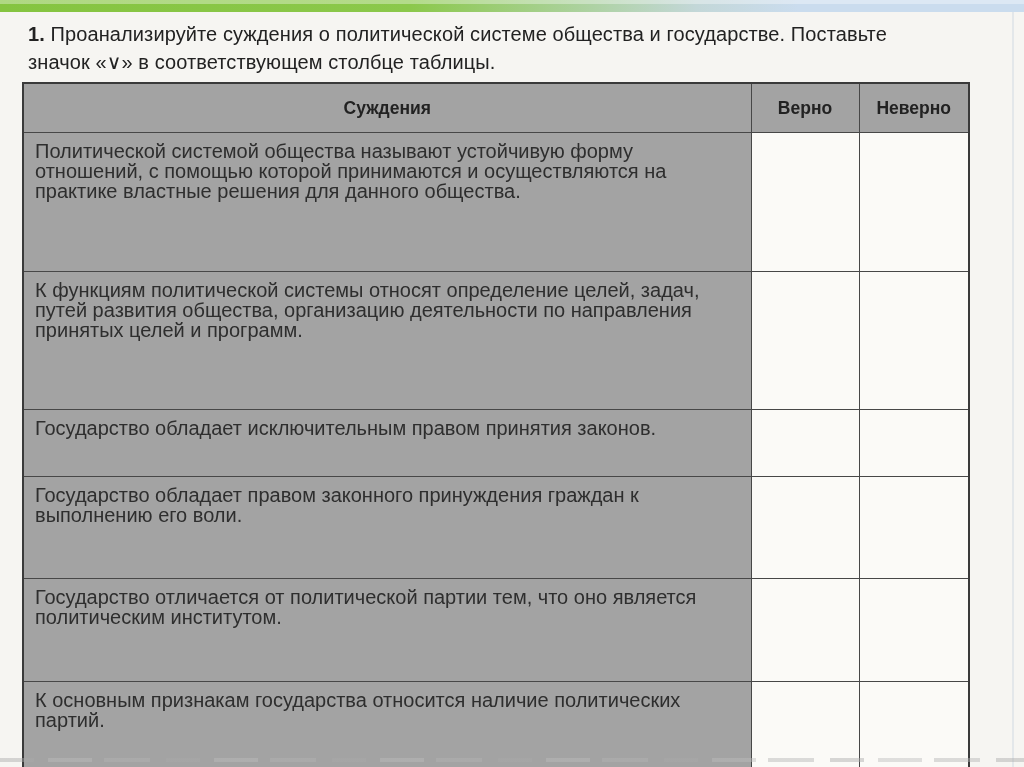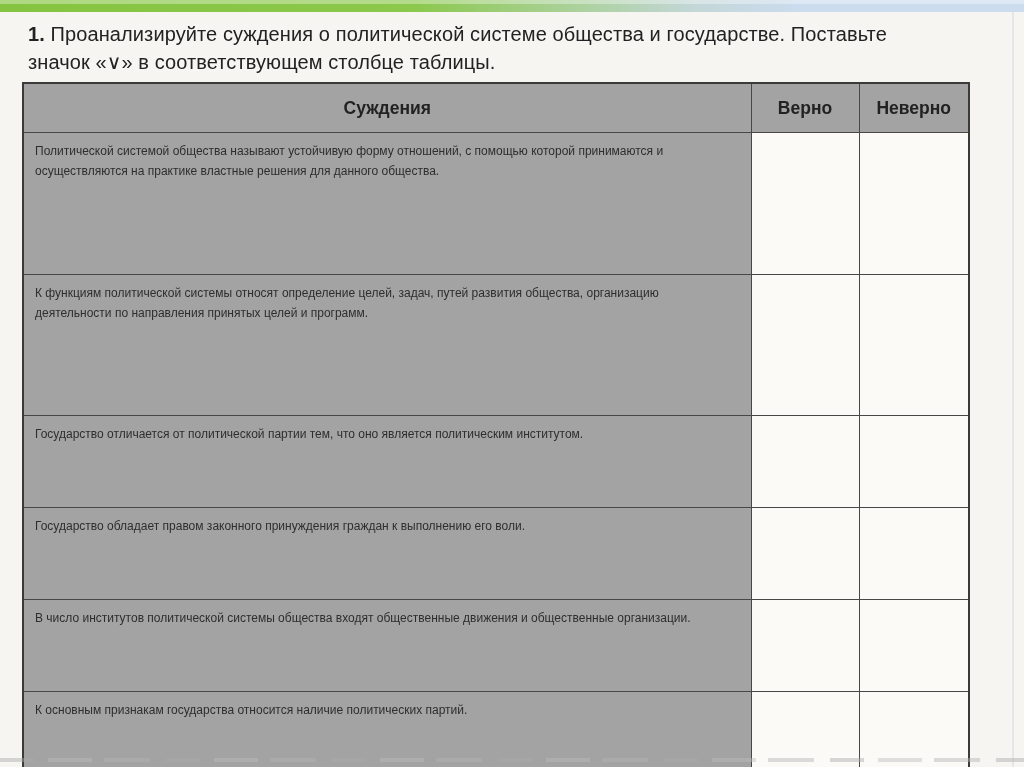--- a/index.html
+++ b/index.html
@@ -92,21 +92,21 @@
 
   th {
     font-size: 17.5px;
     font-weight: bold;
     text-align: center;
     vertical-align: middle;
     height: 46px;
     color: #222;
   }
   td.statement {
-    font-size: 12px;
+    font-size: 20px;
     line-height: 20px;
     padding: 8px 12px 8px 11px;
     vertical-align: top;
     color: #2e2e2e;
     text-align: left;
   }
   td.answer {
     background: #fbfaf7;
   }
 </style>
@@ -139,31 +139,31 @@
     <td class="statement">Политической системой общества называют устойчивую форму отношений, с помощью которой принимаются и осуществляются на практике властные решения для данного общества.</td>
     <td class="answer"></td>
     <td class="answer"></td>
   </tr>
       <tr>
     <td class="statement">К функциям политической системы относят определение целей, задач, путей развития общества, организацию деятельности по направления принятых целей и программ.</td>
     <td class="answer"></td>
     <td class="answer"></td>
   </tr>
       <tr>
-    <td class="statement">Государство отличается от политической партии тем, что оно является политическим институтом.</td>
+    <td class="statement">Государство обладает исключительным правом принятия законов.</td>
     <td class="answer"></td>
     <td class="answer"></td>
   </tr>
       <tr>
     <td class="statement">Государство обладает правом законного принуждения граждан к выполнению его воли.</td>
     <td class="answer"></td>
     <td class="answer"></td>
   </tr>
       <tr>
-    <td class="statement">В число институтов политической системы общества входят общественные движения и общественные организации.</td>
+    <td class="statement">Государство отличается от политической партии тем, что оно является политическим институтом.</td>
     <td class="answer"></td>
     <td class="answer"></td>
   </tr>
       <tr>
     <td class="statement">К основным признакам государства относится наличие политических партий.</td>
     <td class="answer"></td>
     <td class="answer"></td>
   </tr>
     </tbody>
 </table>

